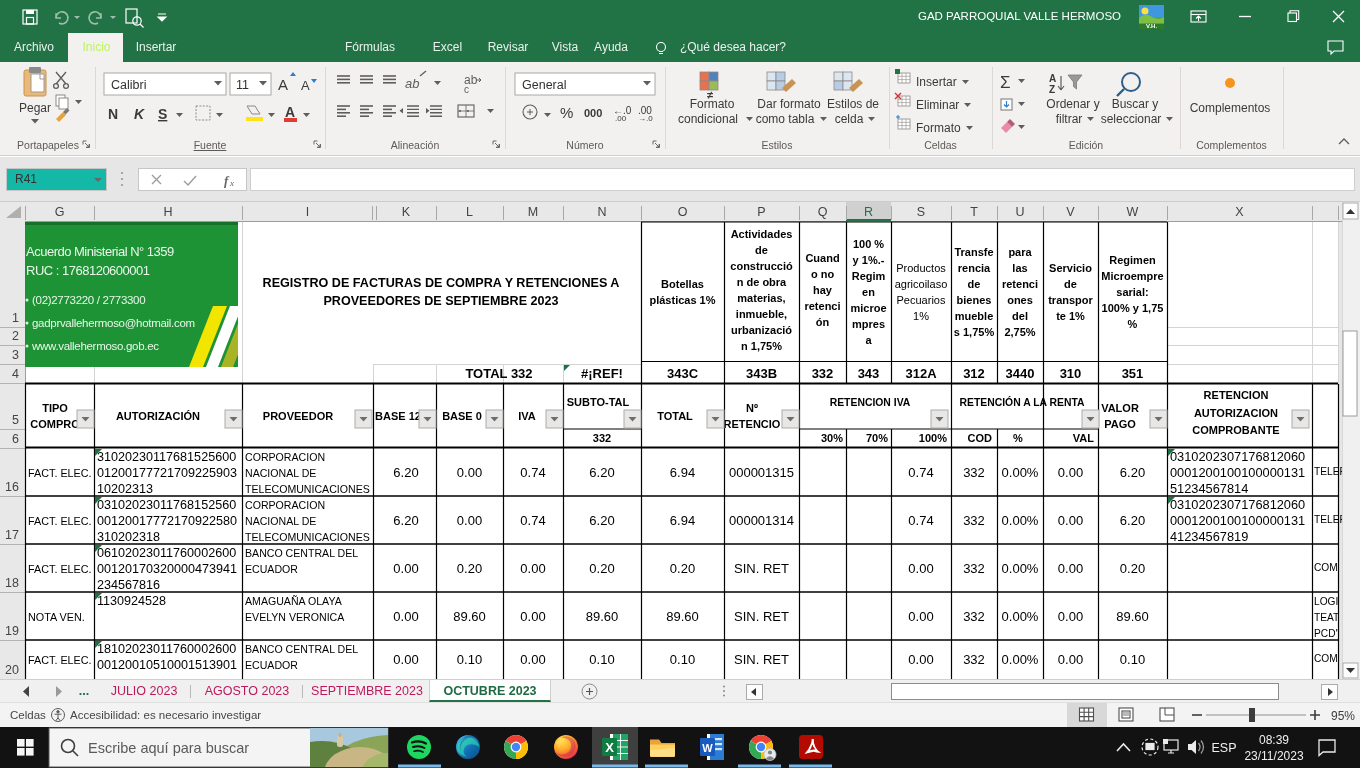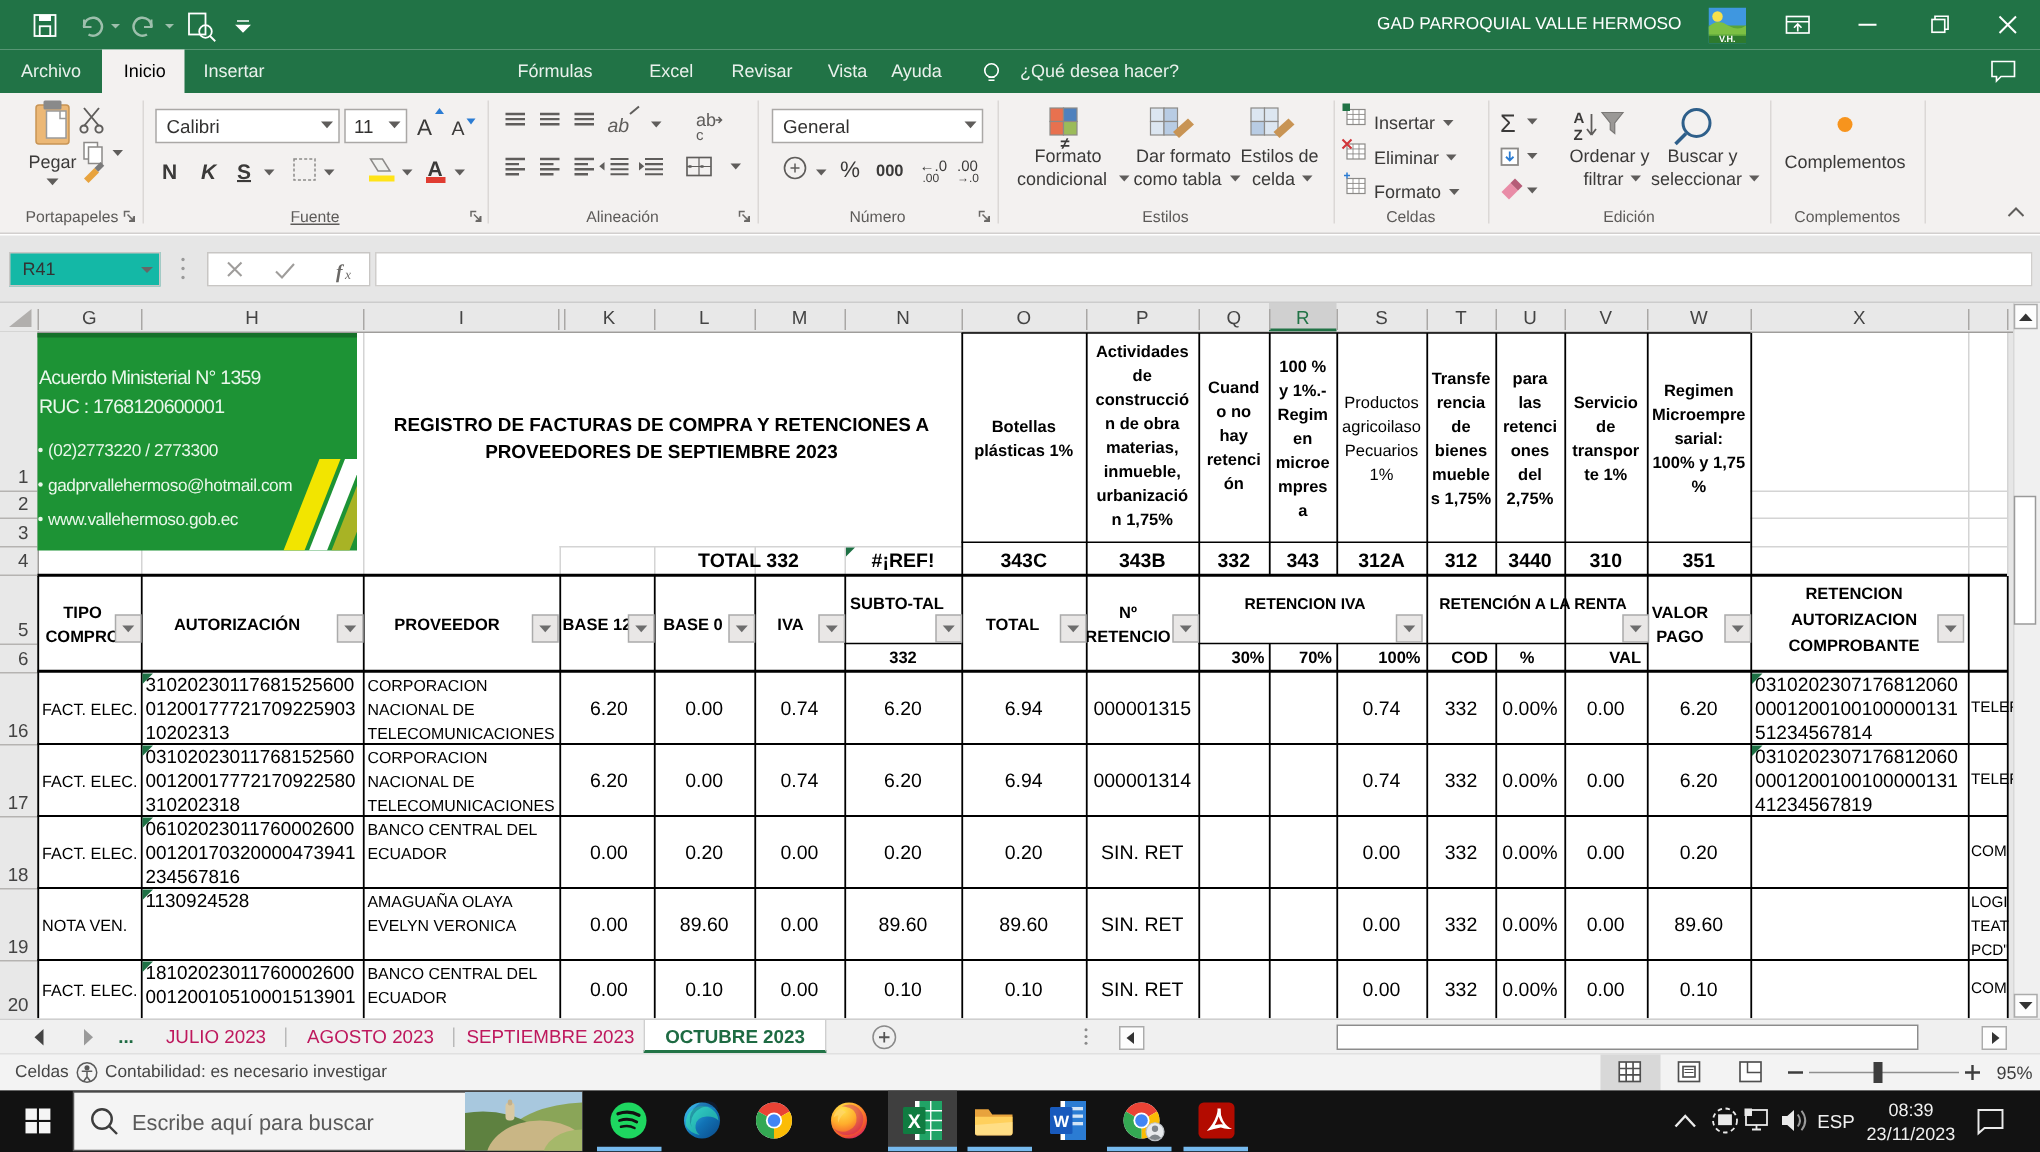--- a/index.html
+++ b/index.html
@@ -67,21 +67,21 @@
       <rect x="103" y="13" width="8.5" height="8.5"></rect>
       <path d="M105 13 v-2.2 h8.7 v8.7 h-2.4"></path>
       <path d="M148 11 l11 11 m0 -11 l-11 11" stroke-width="1.3"></path>
     </g>
   </svg>
 </div>
 
 <div class="abs" id="tabrow">
   <div class="abs" style="left:68px;top:0;width:55px;height:29px;background:#f3f1f0;"></div>
   <div class="rtab" style="left:8px;width:52px;">Archivo</div>
-  <div class="rtab" style="left:68px;width:57px;color:#000000;">Inicio</div>
+  <div class="rtab" style="left:68px;width:57px;color:#bef264;">Inicio</div>
   <div class="rtab" style="left:128px;width:56px;">Insertar</div>
   <div class="rtab" style="left:188px;width:144px;margin-top:40px;">Disposición de página</div>
   <div class="rtab" style="left:340px;width:60px;">Fórmulas</div>
   <div class="rtab" style="left:425px;width:45px;">Excel</div>
   <div class="rtab" style="left:482px;width:52px;">Revisar</div>
   <div class="rtab" style="left:546px;width:38px;">Vista</div>
   <div class="rtab" style="left:590px;width:42px;">Ayuda</div>
   <svg class="abs" style="left:652px;top:6px" width="18" height="18">
     <g stroke="#fff" fill="none" stroke-width="1.1">
       <circle cx="9" cy="8" r="4.5"></circle>
@@ -749,21 +749,21 @@
 
 <div class="abs" id="statusbar">
   <div class="abs" style="left:10px;top:0;height:25px;line-height:25px;font-size:11.5px;color:#454545;">Celdas</div>
   <svg class="abs" style="left:50px;top:4px" width="17" height="17">
     <g stroke="#5a5a5a" fill="none" stroke-width="1">
       <circle cx="8" cy="8" r="6.5"></circle>
       <circle cx="8" cy="4.8" r="1.2" fill="#5a5a5a"></circle>
       <path d="M4.5 7.2 h7 M8 7.2 v3.6 M8 10.8 l-2.2 3 M8 10.8 l2.2 3"></path>
     </g>
   </svg>
-  <div class="abs" style="left:70px;top:0;height:25px;line-height:25px;font-size:11.5px;color:#454545;">Contabilidad: es necesario investigar</div>
+  <div class="abs" style="left:70px;top:0;height:25px;line-height:25px;font-size:11.5px;color:#454545;">Accesibilidad: es necesario investigar</div>
   <div class="abs" style="left:1067px;top:0;width:40px;height:24px;background:#d8d8d8;"></div>
   <svg class="abs" style="left:1067px;top:0" width="110" height="24">
     <g stroke="#4f4f4f" fill="none" stroke-width="1.1">
       <rect x="12.5" y="5" width="14" height="13" fill="#fff"></rect>
       <path d="M12.5 9.3 h14 M12.5 13.6 h14 M17.1 5 v13 M21.7 5 v13"></path>
       <rect x="52" y="5" width="14" height="13" fill="#fff"></rect>
       <rect x="55" y="8" width="8" height="7" fill="none"></rect>
       <path d="M56 10 h6 M56 12 h6" stroke-width="0.8"></path>
       <rect x="93" y="5" width="14" height="13" fill="#fff"></rect>
       <path d="M98 5 v7 h9" stroke-width="1"></path>

